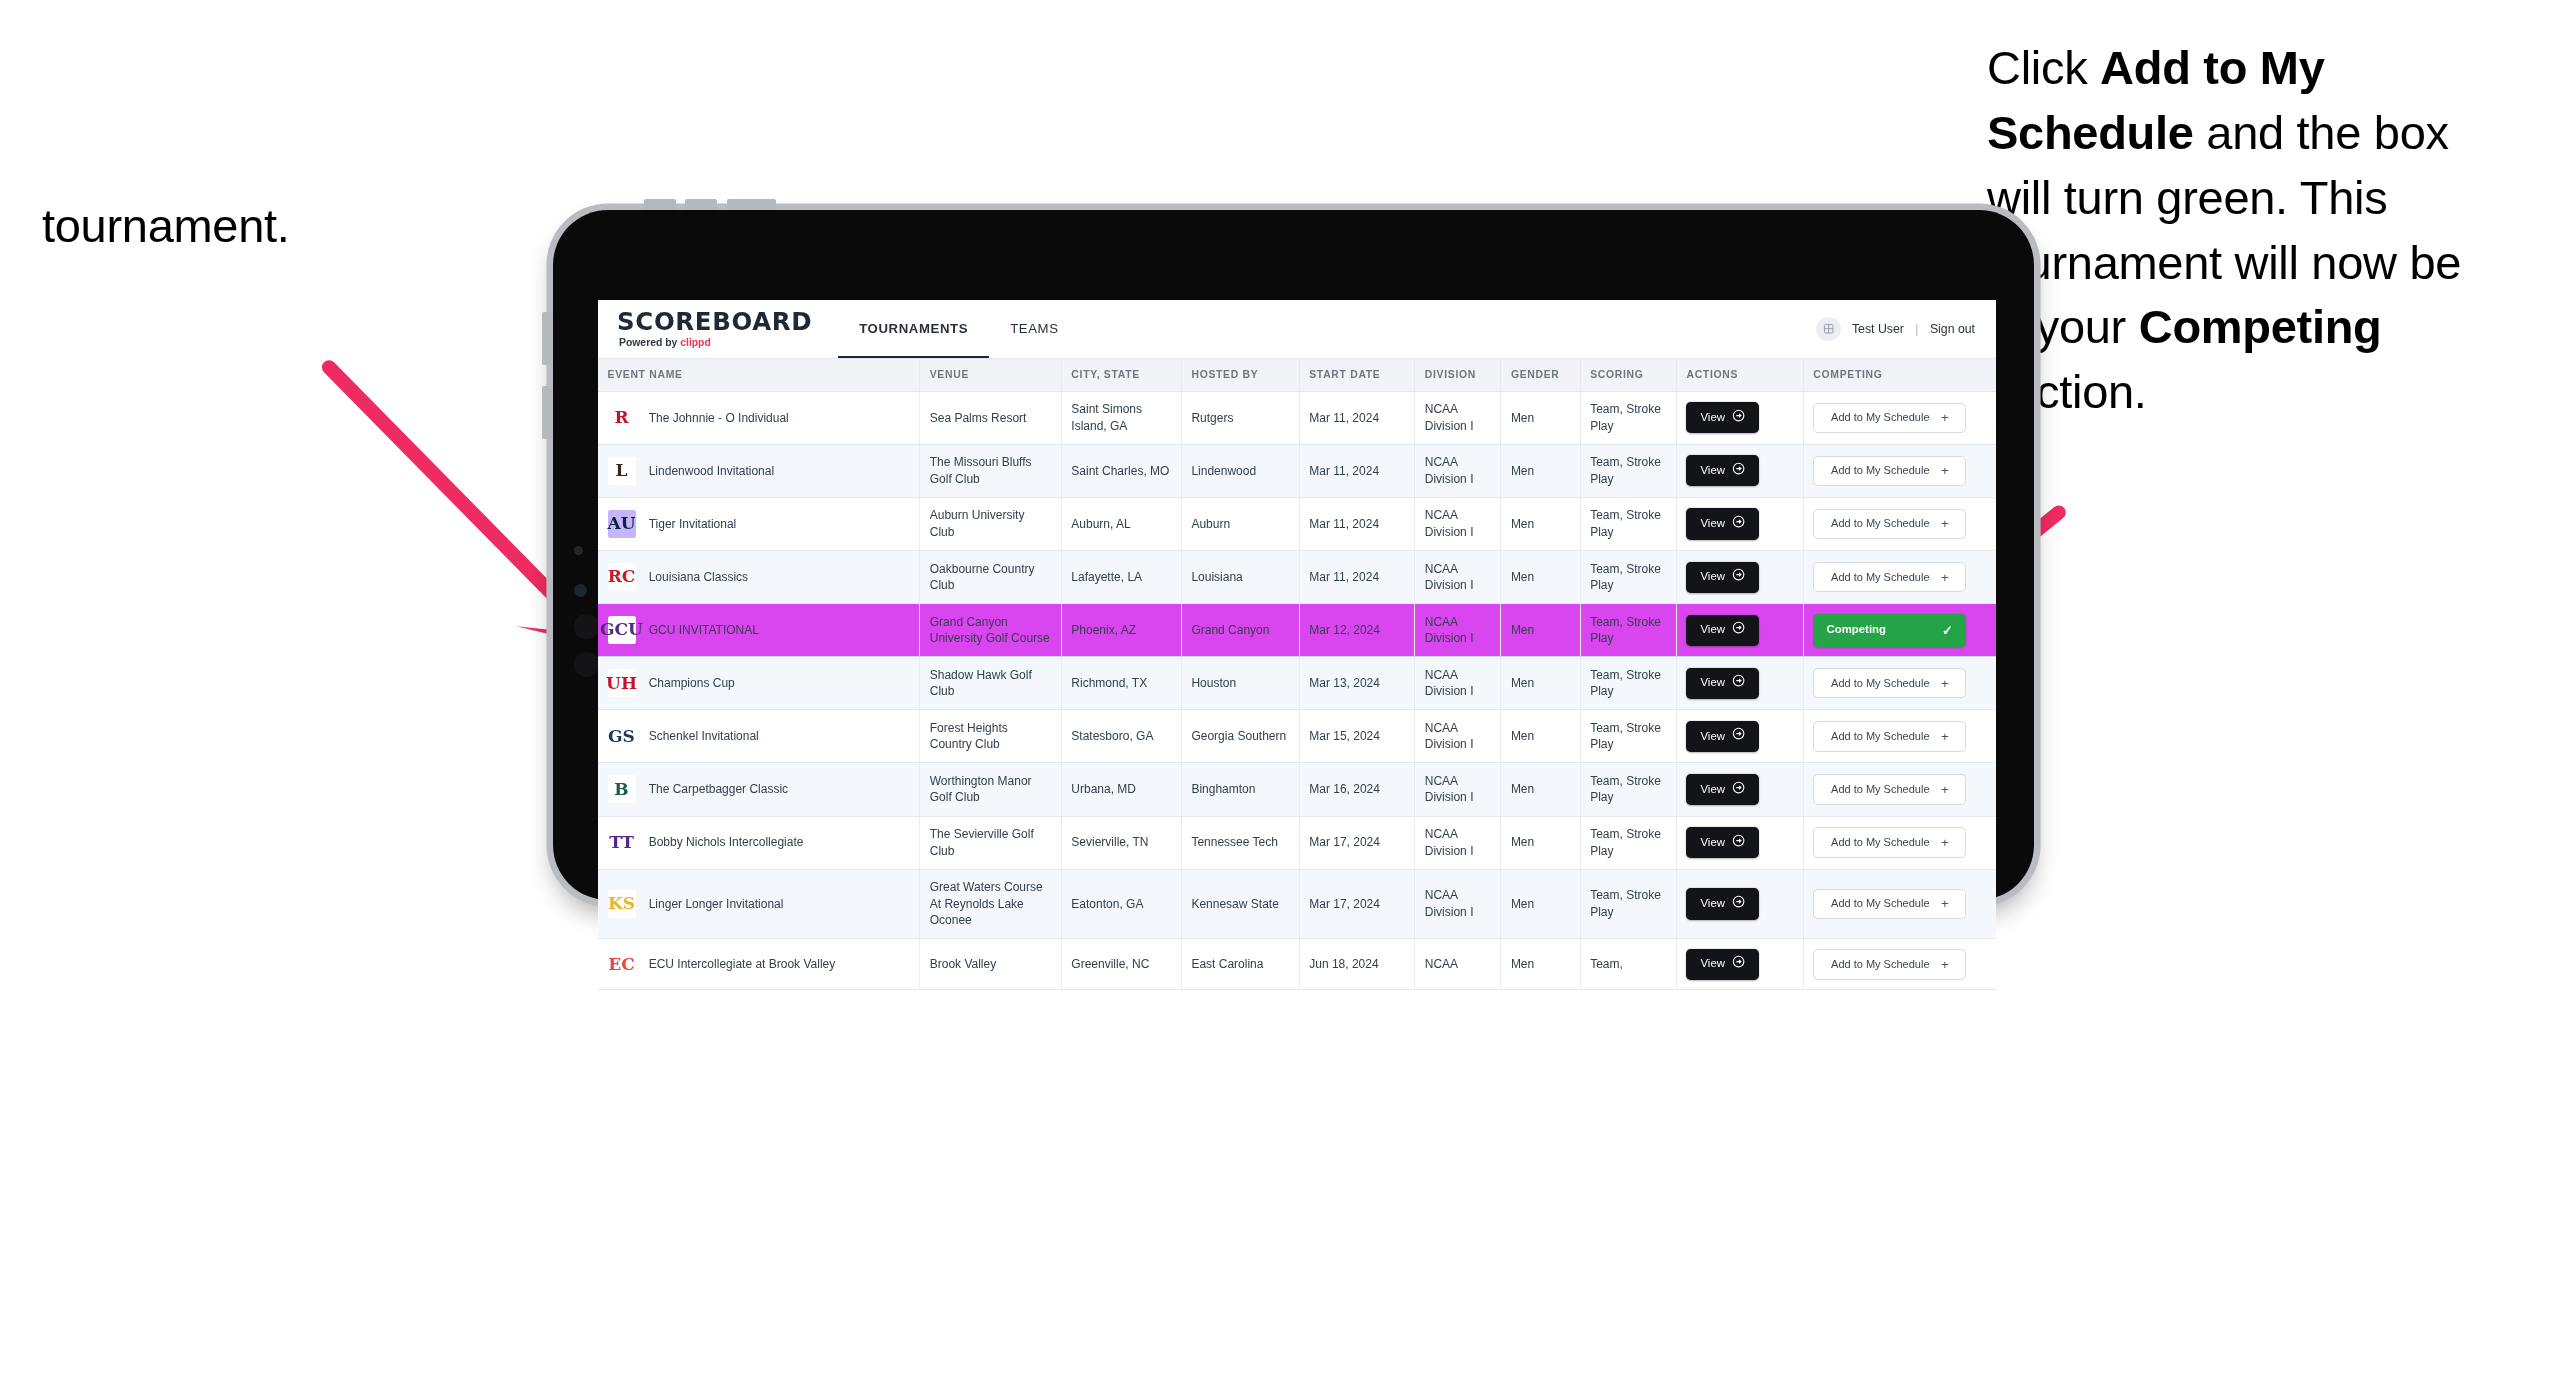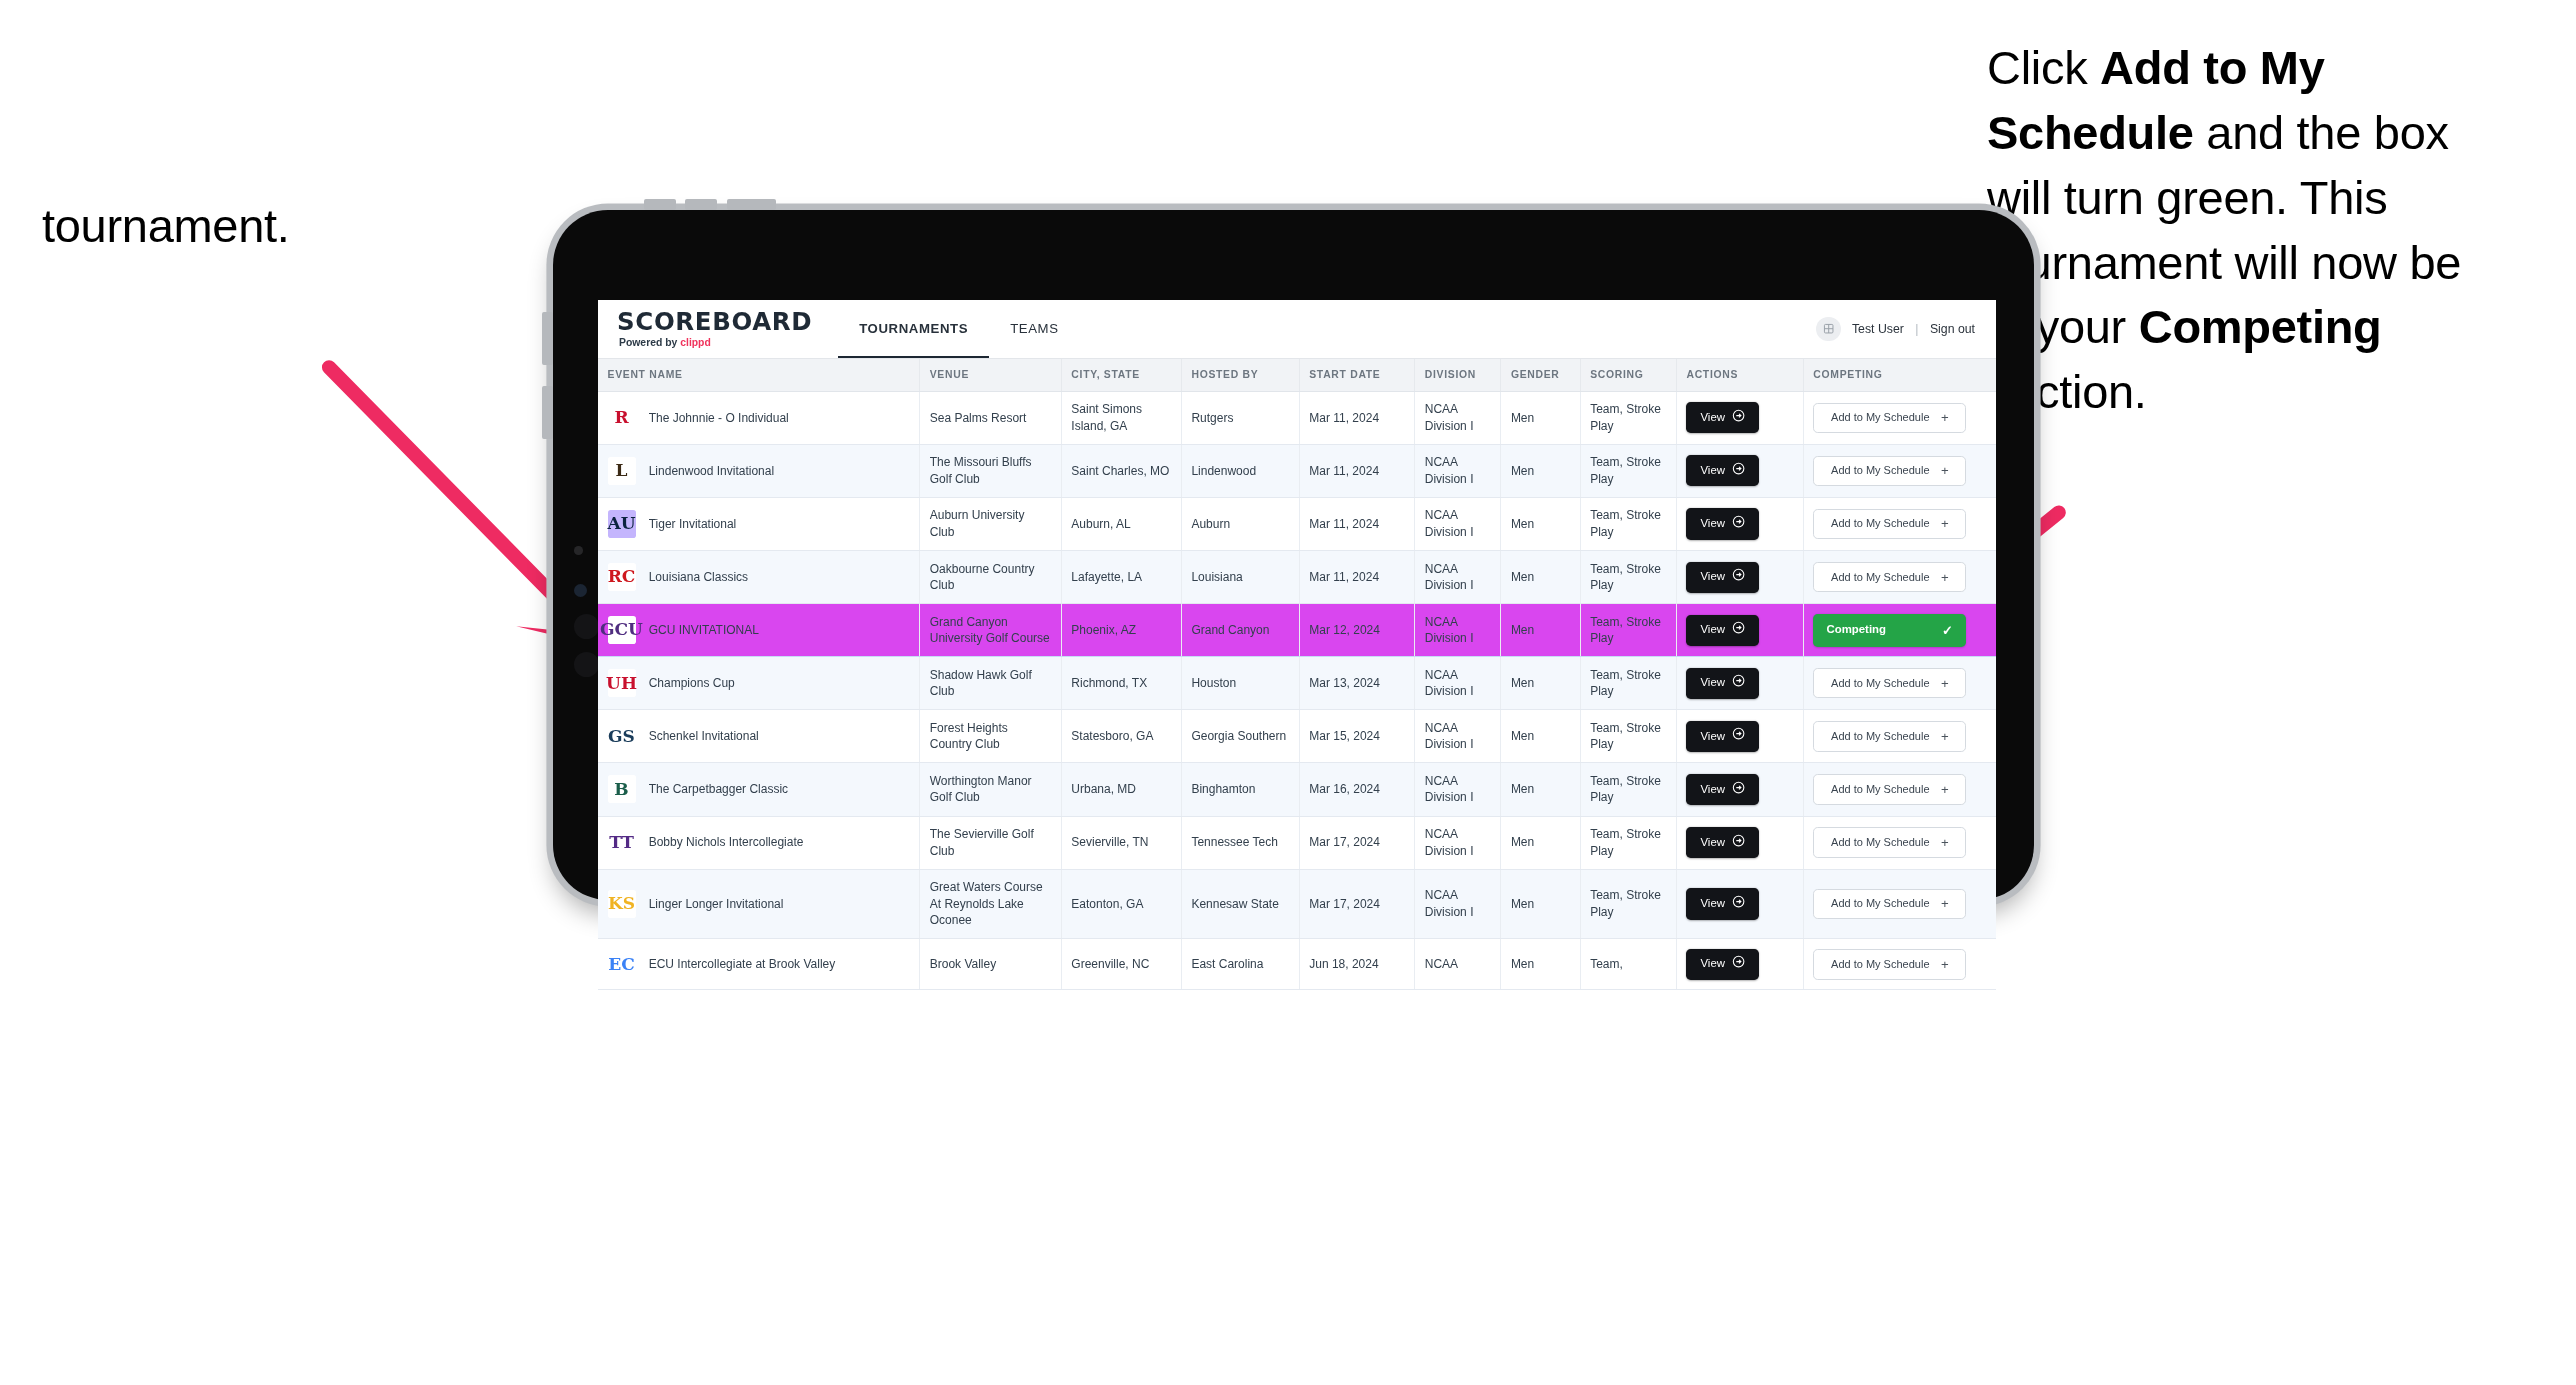--- a/index.html
+++ b/index.html
@@ -551,21 +551,21 @@
       </div>
     </td>
     <td class="c-comp"><div class="btn-add">
          <span>Add to My Schedule</span>
          <span class="ico-plus">+</span>
        </div></td>
   </tr>
             <tr>
     <td class="c-name">
       <div class="ev">
-        <span class="ev-logo" style="color:#3b82f6;background:#ffffff;">EC</span>
+        <span class="ev-logo" style="color:#ef4444;background:#ffffff;">EC</span>
         <span class="ev-name">ECU Intercollegiate at Brook Valley</span>
       </div>
     </td>
     <td class="c-venue">Brook Valley</td>
     <td class="c-city">Greenville, NC</td>
     <td class="c-host">East Carolina</td>
     <td class="c-date">Jun 18, 2024</td>
     <td class="c-div">NCAA</td>
     <td class="c-gender">Men</td>
     <td class="c-score">Team,</td>

